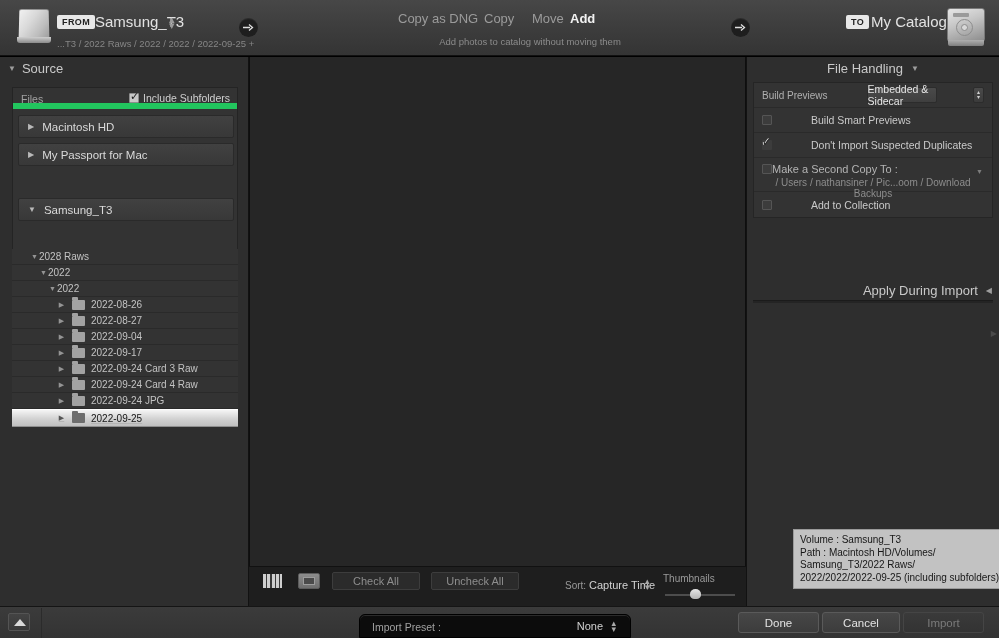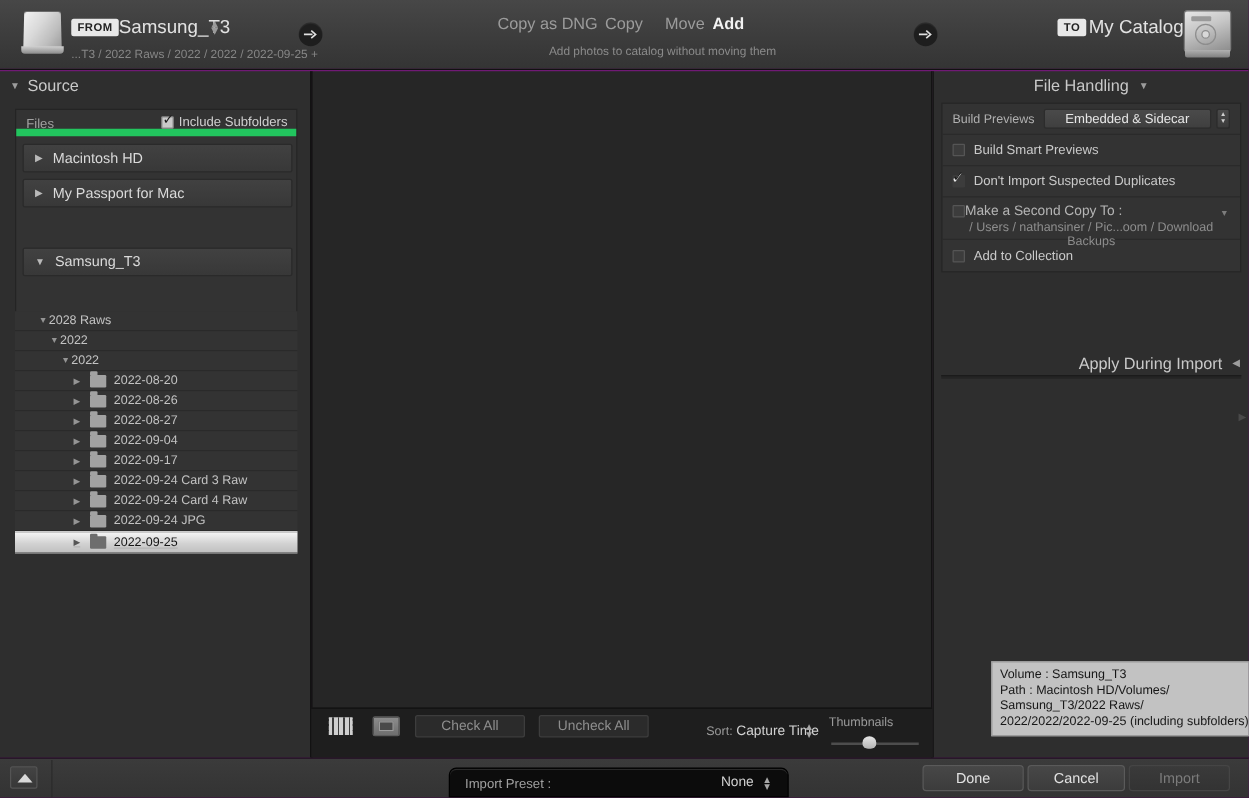--- a/index.html
+++ b/index.html
@@ -3,21 +3,21 @@
 <meta charset="utf-8">
 <style>
   * { box-sizing: border-box; margin:0; padding:0; }
   html,body{ background:#1a1a1a; }
   body{
     width:999px; height:638px; overflow:hidden;
     font-family:"Liberation Sans", sans-serif;
     font-size:11px; color:#b4b4b4;
     -webkit-font-smoothing:antialiased;
   }
-  #app{ position:relative; width:999px; height:638px; background:#701a75; }
+  #app{ position:relative; width:999px; height:638px; background:#000000; }
 
   
   .header{
     position:absolute; left:0; top:0; width:999px; height:56px;
     background:linear-gradient(180deg,#474747 0%,#3e3e3e 45%,#343434 100%);
     border-bottom:1px solid #111;
   }
   .hdr-drive{
     position:absolute; left:14px; top:6px; width:42px; height:42px;
   }
@@ -185,21 +185,21 @@
   .trow.sel .fi{ background:#6d6d6d; }
   .trow.sel .fi::before{ background:#6d6d6d; }
 
   
   .fh-box{
     position:absolute; left:6px; top:25px; width:240px;
     background:#333; border:1px solid #252525;
   }
   .fh-row{
     position:relative; height:25px; display:flex; align-items:center;
-    padding:0 8px; border-bottom:1px solid #2a2a2a;
+    padding:0 8px; border-bottom:1px solid #2a2a2a;gap:32px;
   }
   .fh-row:last-child{ border-bottom:none; }
   .fh-row .lbl{ font-size:10.5px; color:#cacaca; margin-left:7px; }
   .bp-label{ font-size:10px; color:#b0b0b0; margin-right:7px; }
   .bp-select{
     flex:1; height:16px; background:linear-gradient(180deg,#4a4a4a,#3f3f3f);
     border:1px solid #2c2c2c; border-radius:2px;
     display:flex; align-items:center; justify-content:center;
     font-size:10.5px; color:#e6e6e6; position:relative;
   }
@@ -418,27 +418,20 @@
         <span style="width:27px"></span>
           <span class="tri">▼</span>
         <span class="lbl">2022</span>
       </div>
       <div class="trow">
         <span style="width:36px"></span>
           <span class="tri">▼</span>
         <span class="lbl">2022</span>
       </div>
 
-      <div class="trow">
-        <span style="width:45px"></span>
-          <span class="tri">▶</span>
-        <span style="width:6px"></span>
-          <span class="fi"></span>
-        <span class="lbl">2022-08-20</span>
-      </div>
       <div class="trow">
         <span style="width:45px"></span>
           <span class="tri">▶</span>
         <span style="width:6px"></span>
           <span class="fi"></span>
         <span class="lbl">2022-08-26</span>
       </div>
       <div class="trow">
         <span style="width:45px"></span>
           <span class="tri">▶</span>

